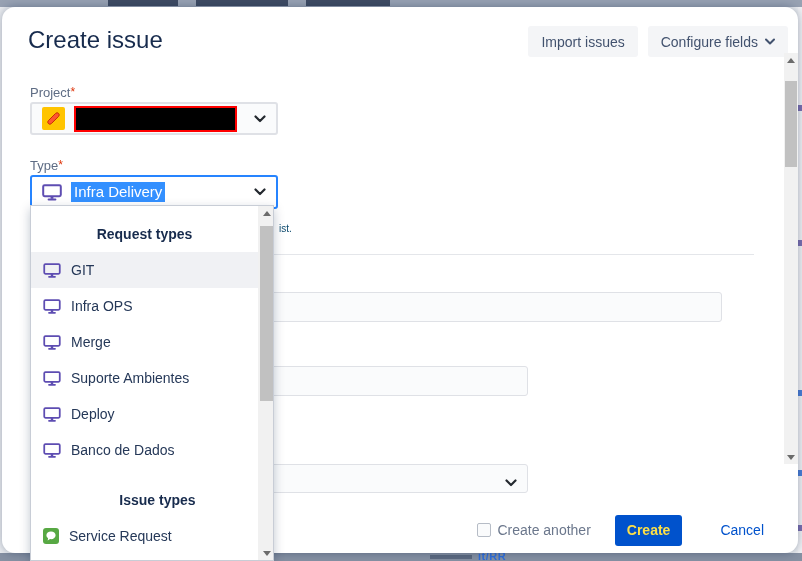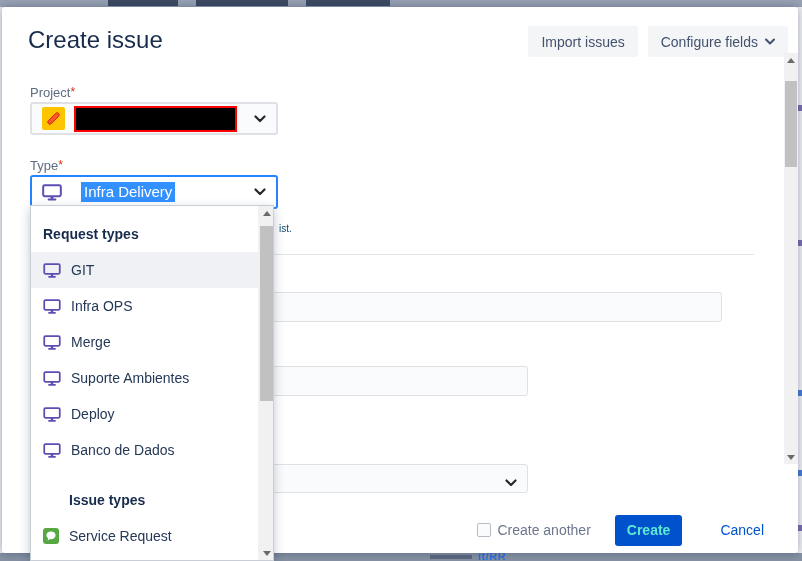--- a/index.html
+++ b/index.html
@@ -28,21 +28,21 @@
   .backdrop-bottom .txtmark { position: absolute; top: 2px; height: 4px; background: #5d6a80; }
   .backdrop-right {
     position: absolute; left: 798px; top: 7px; width: 4px; height: 546px;
     background: #f0f1f4; overflow: hidden;
   }
   .backdrop-right .txtmark { position: absolute; left: 0; width: 4px; height: 6px; background: #7a6fb0; }
 
   
   .modal {
     position: absolute; left: 2px; top: 7px; width: 796px; height: 546px;
-    background: #fff; border-radius: 3px;
+    background: #fff; border-radius: 13px;
     box-shadow: 0 0 10px rgba(9,30,66,.35);
   }
 
   .modal-title {
     position: absolute; left: 26px; top: 19px;
     font-size: 24px; font-weight: 500; color: #172b4d;
   }
 
   .header-buttons { position: absolute; top: 19px; right: 10px; display: flex; gap: 10px; }
   .hdr-btn {
@@ -62,41 +62,41 @@
   .select-box.focused { background: #fff; border-color: #2684ff; }
   .select-box .chev { margin-left: auto; display: flex; }
 
   .project-avatar { width: 23px; height: 23px; flex: 0 0 auto; }
   .redacted {
     width: 163px; height: 26px; margin-left: 9px;
     background: #000; border: 2px solid #ff0000;
   }
 
   .type-value {
-    margin-left: 19px; font-size: 15px; color: #fff; background: #3390ff;
+    margin-left: 9px; font-size: 15px; color: #fff; background: #3390ff;
     padding: 1px 3px 2px 3px;
   }
 
   
   .hint-text { position: absolute; left: 277px; top: 216px; font-size: 10px; color: #0c4a6e; }
   .form-divider { position: absolute; left: 30px; top: 247px; width: 722px; height: 1px; background: #e4e6ea; }
   .ghost-input {
     position: absolute; left: 30px; height: 30px;
     background: #fafbfc; border: 1px solid #dfe1e6; border-radius: 3px;
   }
   .ghost-select-chev { position: absolute; right: 10px; top: 8px; }
 
   
   .dropdown {
     position: absolute; left: 30px; top: 205px; width: 244px; height: 356px;
     background: #fff; border: 1px solid #c8cdd6;
     box-shadow: 0 4px 10px rgba(9,30,66,.25);
     z-index: 5; overflow: hidden;
   }
-  .dd-content { position: absolute; left: 0; top: 0; width: 227px; }
+  .dd-content { position: absolute; left: 0; top: 0; width: 227px; text-align: center; }
   .dd-header {
     padding: 20px 12px 10px 12px;
     font-size: 14px; font-weight: bold; color: #172b4d;
   }
   .dd-header.second { padding-top: 24px; margin-left: 26px; }
   .dd-item {
     height: 36px; display: flex; align-items: center; gap: 10px;
     padding: 0 12px; font-size: 14px; color: #253858; cursor: pointer;
   }
   .dd-item.highlighted { background: #f0f1f4; }
@@ -117,21 +117,21 @@
   .modal-scrollbar { left: 782px; top: 46px; width: 14px; height: 411px; background: #f1f1f1; }
   .modal-scrollbar .sb-thumb { left: 1px; width: 12px; top: 28px; height: 86px; }
 
   
   .footer { position: absolute; left: 0; top: 505px; width: 780px; height: 36px; display: flex; align-items: center; justify-content: flex-end; gap: 24px; }
   .create-another { display: flex; align-items: center; gap: 6px; font-size: 14px; color: #6b778c; cursor: pointer; }
   .checkbox {
     width: 14px; height: 14px; background: #fafbfc; border: 1px solid #b6bcc6; border-radius: 2px;
   }
   .btn-create {
-    height: 31px; padding: 0 12px; background: #0052cc; color: #5eead4;
+    height: 31px; padding: 0 12px; background: #0052cc; color: #fde047;
     border: none; border-radius: 3px; font-family: "Liberation Sans", sans-serif;
     font-size: 14px; font-weight: bold; cursor: pointer;
   }
   .link-cancel { font-size: 14px; color: #0052cc; text-decoration: none; margin-left: 14px; margin-right: 18px; cursor: pointer; }
 </style>
 </head>
 <body>
 
 <div class="canvas">
 

